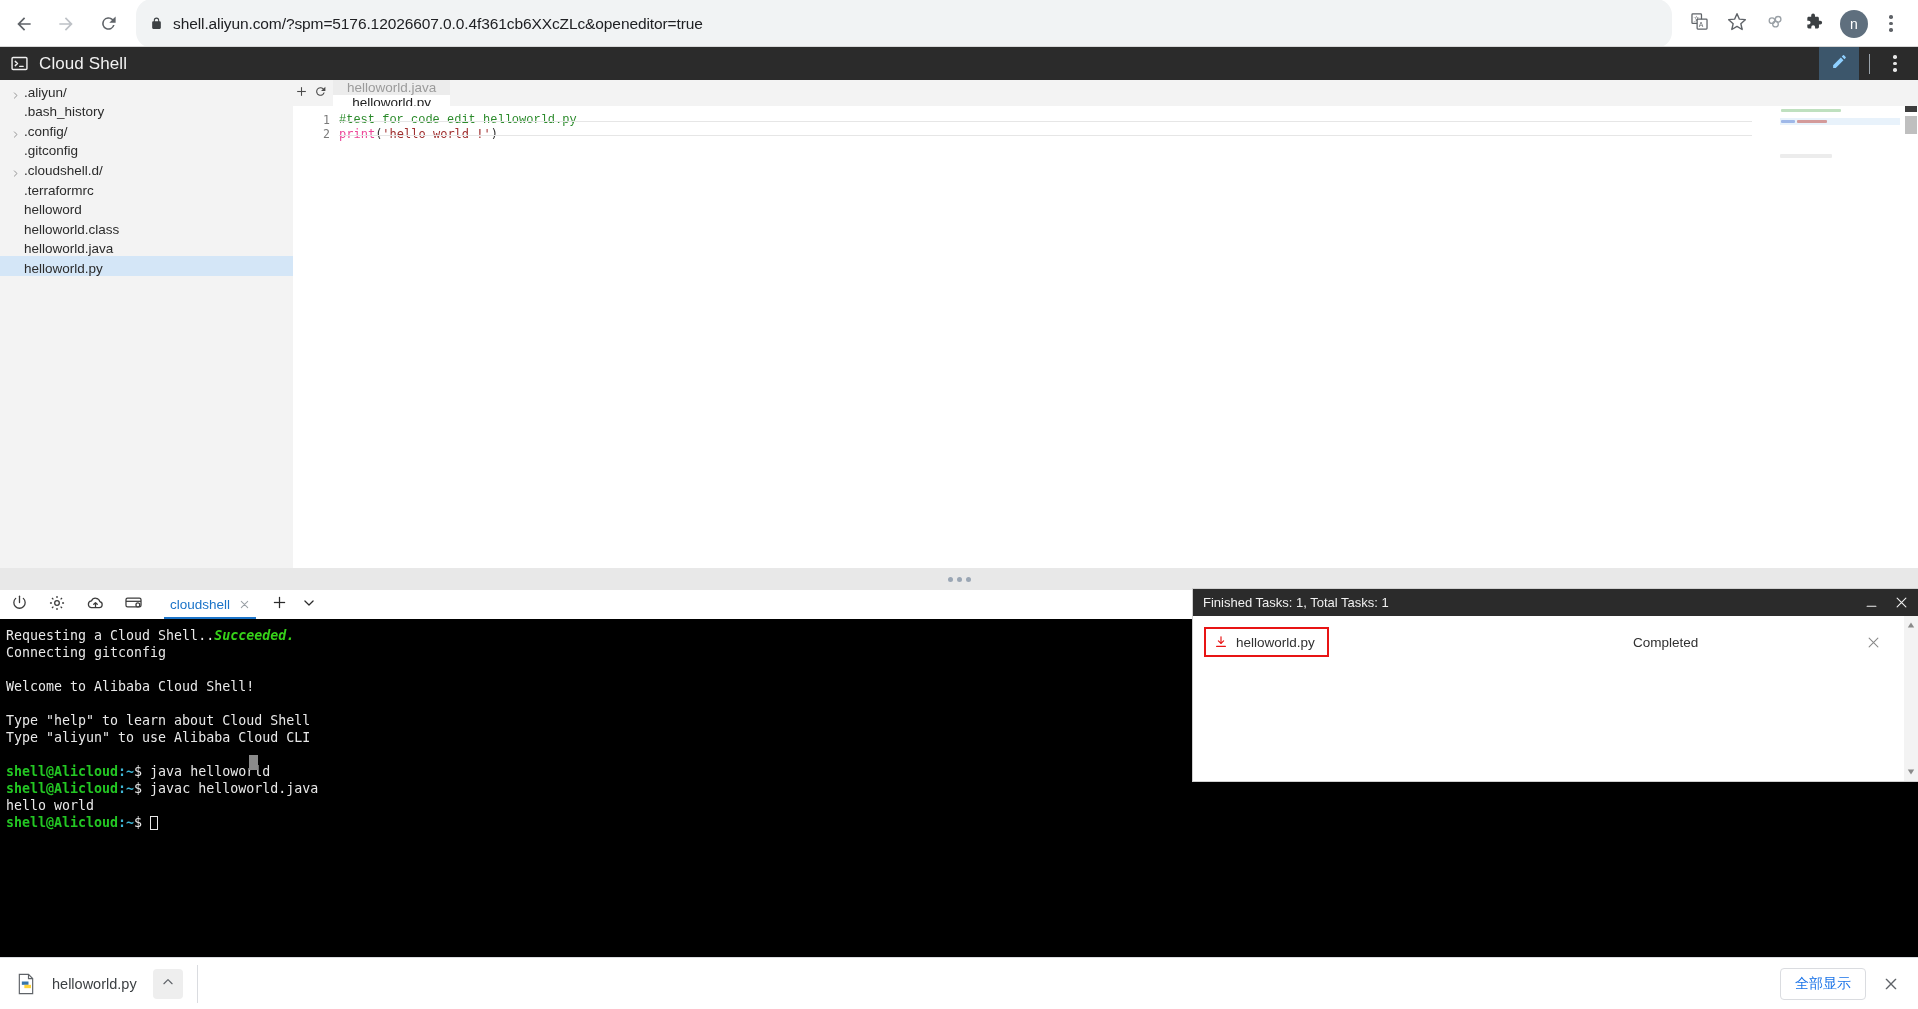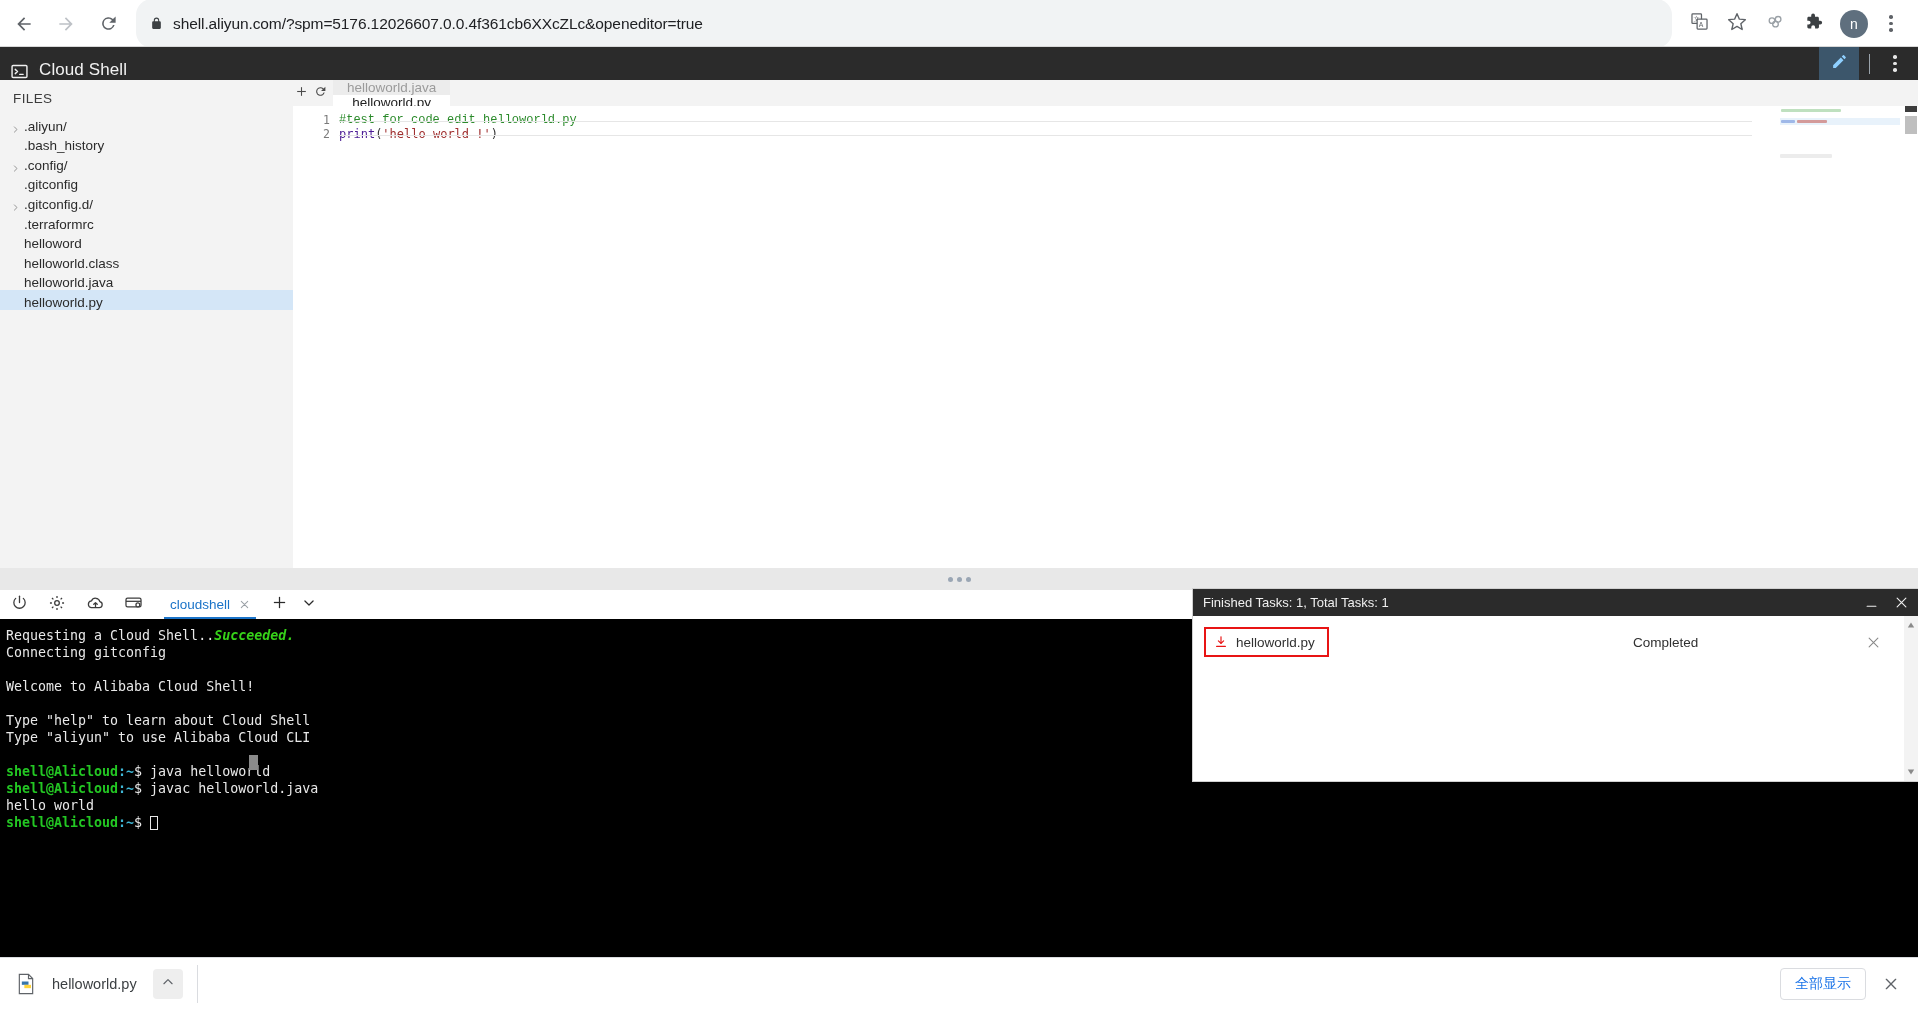--- a/index.html
+++ b/index.html
@@ -49,21 +49,21 @@
     font-size: 14px; display: flex; align-items: center; justify-content: center;
     margin: 0 6px 0 6px; flex: 0 0 auto;
   }
   #menu-dots { width: 34px; height: 34px; margin-right: 10px;
     display:flex; flex-direction:column; align-items:center; justify-content:center; gap:3px; flex:0 0 auto; }
   #menu-dots i { width: 3.5px; height: 3.5px; border-radius: 50%; background: #5f6368; display:block; }
 
   
   #cs-header {
     position: absolute; left: 0; top: 47px; width: 1918px; height: 33px;
-    background: #2b2b2b; display: flex; align-items: flex-end;
+    background: #2b2b2b; display: flex; align-items: center;
   }
   #cs-logo { margin-left: 11px; display:flex; align-items:center; }
   #cs-title {
     color: #f2f2f2; font-size: 17px; margin-left: 11px; letter-spacing: 0.1px;
   }
   #cs-header-right { margin-left: auto; display:flex; align-items:center; height:100%; }
   #cs-edit-btn {
     width: 40px; height: 33px; background: #3c566b;
     display:flex; align-items:center; justify-content:center;
   }
@@ -108,21 +108,21 @@
     font-size: 13.5px; padding: 0 14px;
   }
   .editor-tab.inactive { background: #ececec; color: #9b9b9b; }
   .editor-tab.active { background: #ffffff; color: #222222; }
   #code-area { position: absolute; left: 0; top: 26px; width: 1625px; height: 462px; background:#ffffff; }
   .code-line { height: 13.6px; display: flex; align-items: center;
     font-family: "DejaVu Sans Mono", monospace; font-size: 12px; }
   .line-no { width: 37px; text-align: right; color: #7a7a7a; flex: 0 0 auto; font-size: 11.5px; }
   .line-code { margin-left: 9px; white-space: pre; }
   .tok-comment { color: #2a8a2a; font-family: Liberation Mono, monospace; }
-  .tok-kw { color: #4c1d95; }
+  .tok-kw { color: #ec4899; }
   .tok-str { color: #a03030; }
   .tok-punct { color: #333333; }
   .cur-line-rule {
     position: absolute; left: 46px; width: 1413px; height: 1px; background: #e6e6e6;
   }
   #minimap {
     position: absolute; right: 18px; top: 0; width: 120px; height: 462px; background: #ffffff;
   }
   #minimap-slider {
     position: absolute; left: 0; top: 12px; width: 120px; height: 7px; background: #e8f2fb;
@@ -324,21 +324,20 @@
     <div id="cs-header-sep"></div>
     <div id="cs-kebab">
       <i></i>
         <i></i>
         <i></i>
     </div>
   </div>
 </div>
 
 <div id="sidebar">
-  <div id="files-label">FILES</div>
   <div id="file-list">
       <div class="file-row">
         <span class="file-caret">
           <svg width="9" height="9" viewBox="0 0 24 24" fill="none" stroke="#8a8a8a" stroke-width="2.4" stroke-linecap="round" stroke-linejoin="round">
             <path d="M9 5l7 7-7 7"></path>
           </svg>
         </span>
         <span class="file-name">.aliyun/</span>
       </div>
       <div class="file-row">
@@ -364,21 +363,21 @@
           </svg>
         </span>
         <span class="file-name">.gitconfig</span>
       </div>
       <div class="file-row">
         <span class="file-caret">
           <svg width="9" height="9" viewBox="0 0 24 24" fill="none" stroke="#8a8a8a" stroke-width="2.4" stroke-linecap="round" stroke-linejoin="round">
             <path d="M9 5l7 7-7 7"></path>
           </svg>
         </span>
-        <span class="file-name">.gitconfig.d/</span>
+        <span class="file-name">.cloudshell.d/</span>
       </div>
       <div class="file-row">
         <span class="file-caret empty">
           <svg width="9" height="9" viewBox="0 0 24 24" fill="none" stroke="#8a8a8a" stroke-width="2.4" stroke-linecap="round" stroke-linejoin="round">
             <path d="M9 5l7 7-7 7"></path>
           </svg>
         </span>
         <span class="file-name">.terraformrc</span>
       </div>
       <div class="file-row">

